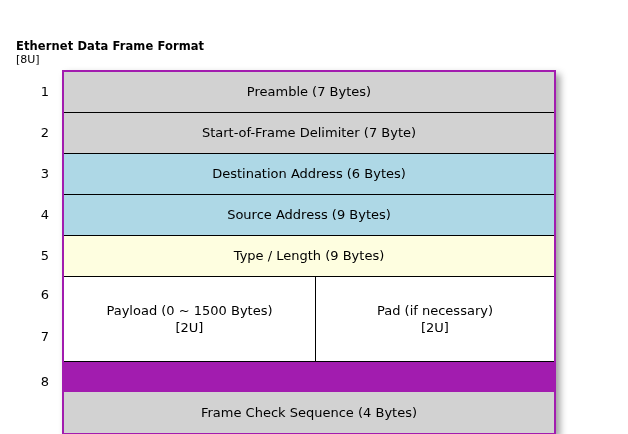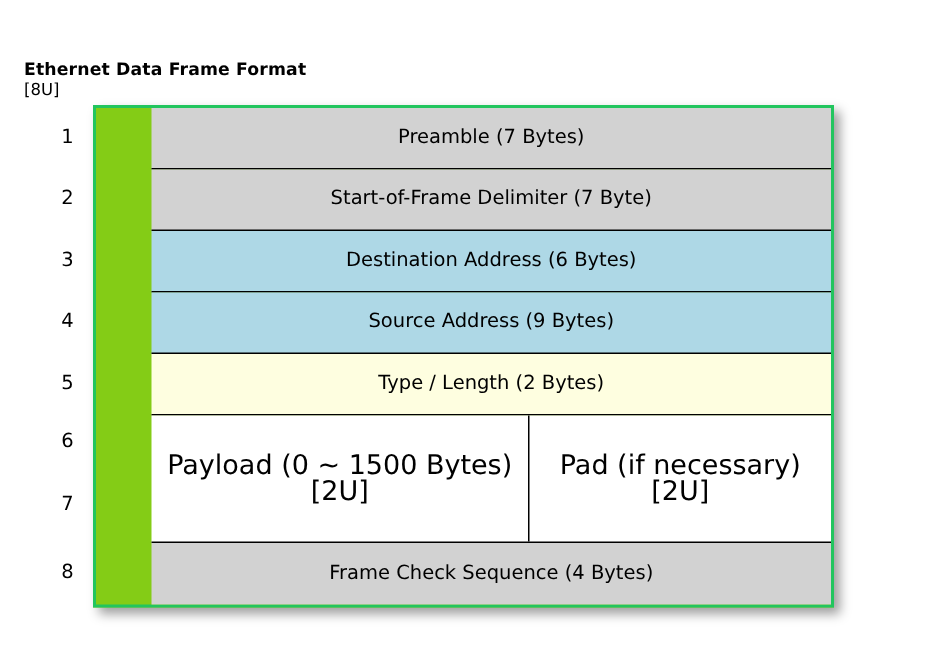--- a/index.html
+++ b/index.html
@@ -58,40 +58,40 @@
     color: #000;
     line-height: 14px;
   }
 
   
   #frame-table {
     position: absolute;
     left: 62px;
     top: 70px;
     width: 494px;
-    border: 2px solid #22c55e;
+    border: 2px solid #a21caf;
     box-sizing: border-box;
-    background: #84cc16;
+    background: #a21caf;
     box-shadow: 4px 4px 7px rgba(0,0,0,0.38);
-    padding-left: 37px;
   }
   .frame-row {
     position: relative;
     box-sizing: border-box;
     border-bottom: 1.5px solid #000000;
     display: flex;
     align-items: center;
     justify-content: center;
     text-align: center;
     font-size: 13px;
     line-height: 16px;
     color: #000000;
   }
   .frame-row:last-child {
     border-bottom: none;
+    margin-top: 30px;
   }
   .frame-row .cell-label {
     display: block;
     width: 100%;
     text-align: center;
   }
 
   
   .h-std   { height: 41px; }
   .h-pay   { height: 85px; }
@@ -106,21 +106,21 @@
     display: flex;
     align-items: stretch;
     padding: 0;
   }
   #payload-cell,
   #pad-cell {
     display: flex;
     align-items: center;
     justify-content: center;
     text-align: center;
-    font-size: 18px;
+    font-size: 13px;
     line-height: 17px;
     box-sizing: border-box;
   }
   #payload-cell {
     width: 252px;
     border-right: 1.5px solid #000000;
   }
   #pad-cell {
     flex: 1 1 auto;
     align-items: center;
@@ -160,21 +160,21 @@
 
   <div class="frame-row h-std bg-blue">
     <span class="cell-label">Destination Address (6 Bytes)</span>
   </div>
 
   <div class="frame-row h-std bg-blue">
     <span class="cell-label">Source Address (9 Bytes)</span>
   </div>
 
   <div class="frame-row h-std bg-yellow">
-    <span class="cell-label">Type / Length (2 Bytes)</span>
+    <span class="cell-label">Type / Length (9 Bytes)</span>
   </div>
 
   <div class="frame-row h-pay bg-white" id="row-payload">
     <div id="payload-cell">
       <span>
         <span class="cell-line">Payload (0 ~ 1500 Bytes)</span>
         <span class="cell-line">[2U]</span>
       </span>
     </div>
     <div id="pad-cell">

